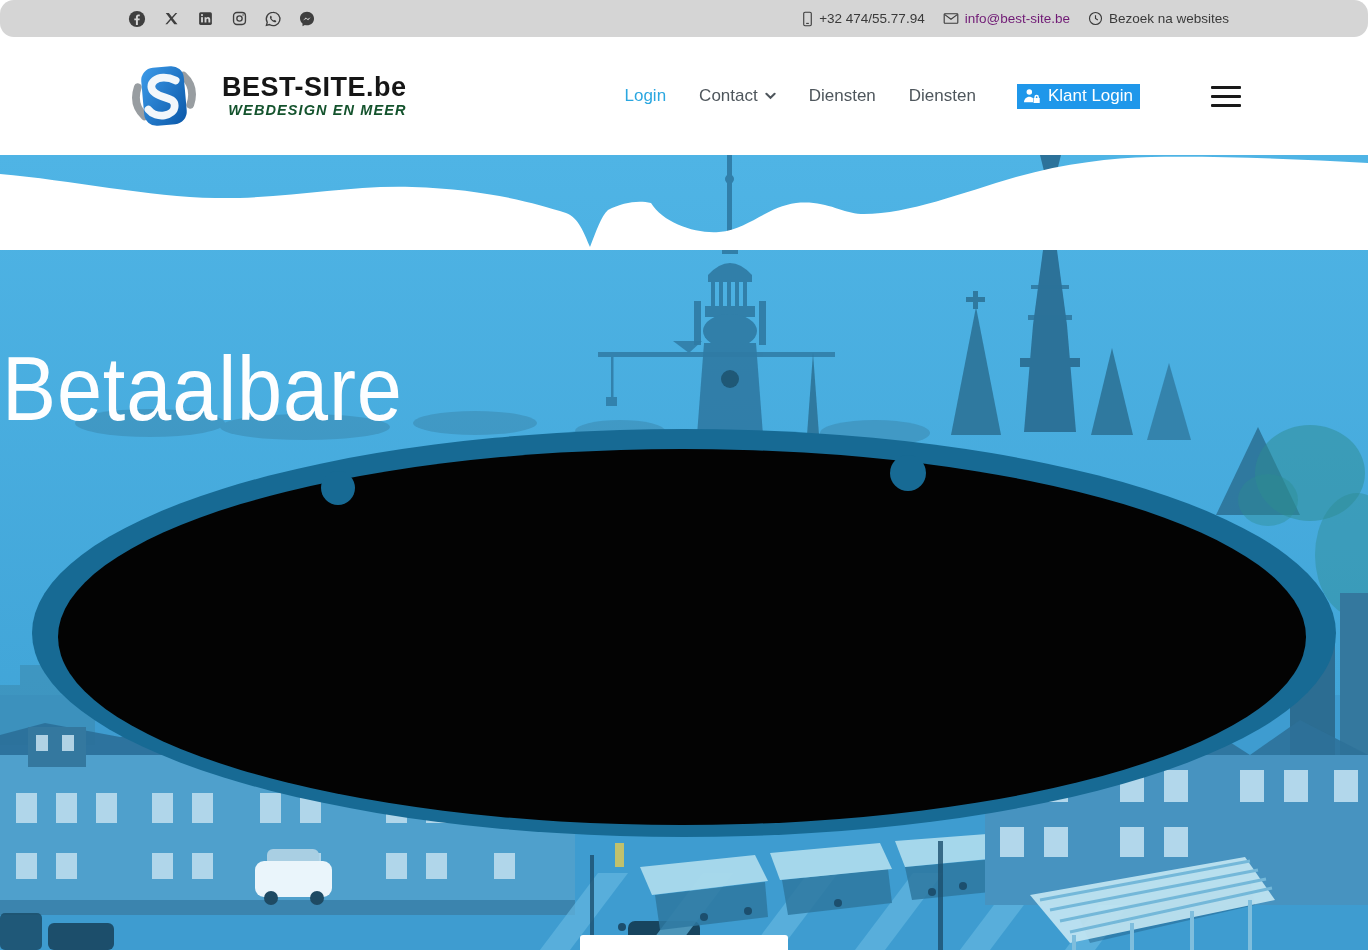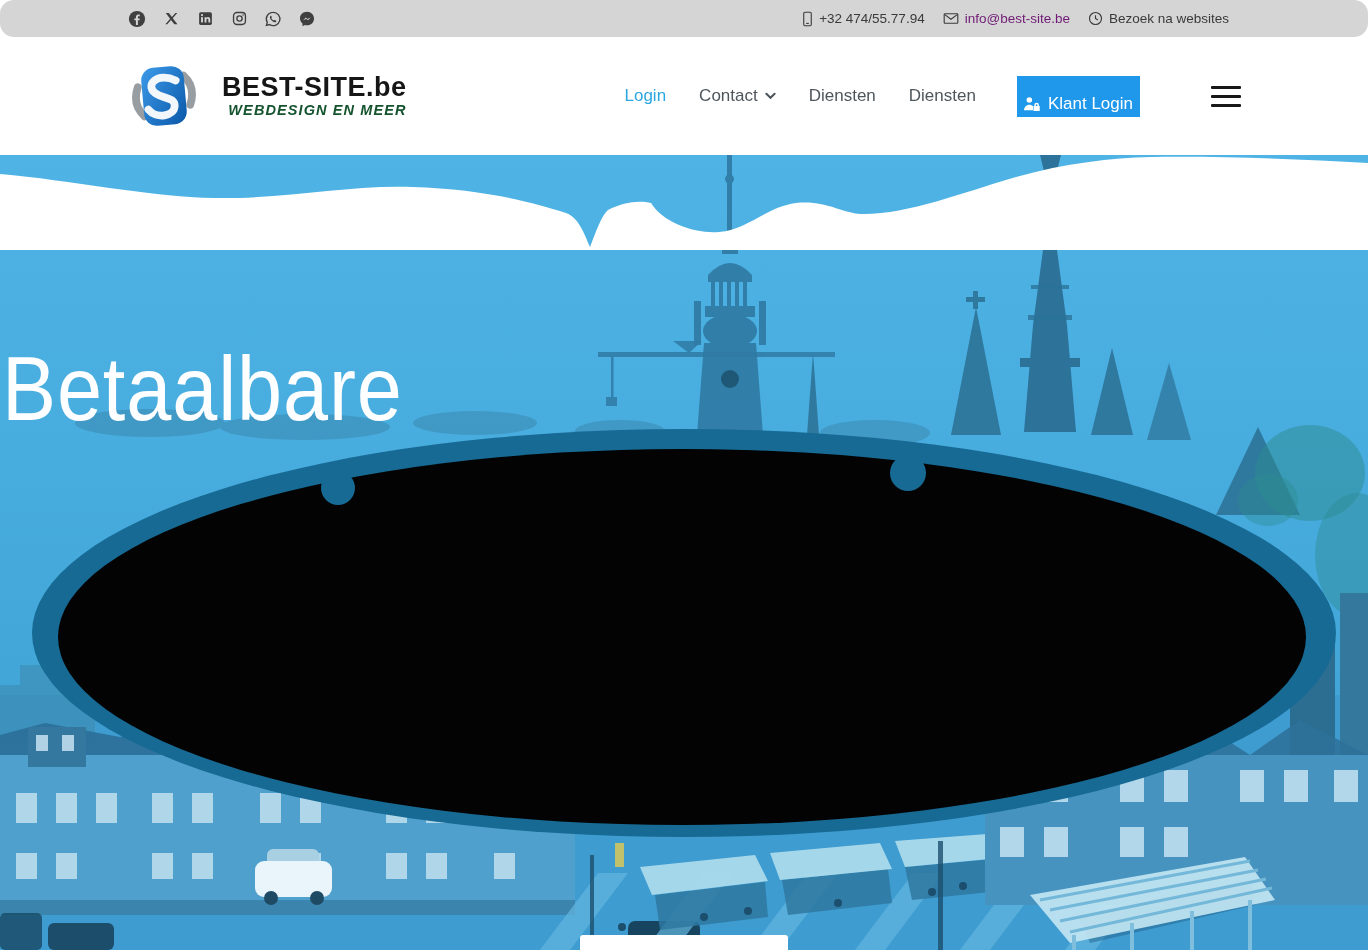--- a/index.html
+++ b/index.html
@@ -21,21 +21,21 @@
           display:flex;align-items:center;justify-content:space-between;
           padding:0 127px 0 130px;box-sizing:border-box;}
   .logo{display:flex;align-items:center;gap:24px;text-align:right;}
   .logo-text{display:flex;flex-direction:column;line-height:1;}
   .logo-title{font-size:27px;font-weight:bold;color:#161616;letter-spacing:.5px;}
   .logo-sub{font-size:14.5px;font-weight:bold;font-style:italic;color:#14532d;letter-spacing:1.1px;margin-top:2px;}
   .nav{display:flex;align-items:center;gap:33px;}
   .nav a{text-decoration:none;color:#4e565c;font-size:17px;display:flex;align-items:center;gap:7px;}
   .nav a.active{color:#2ba7e0;}
   .login-btn{display:flex;align-items:center;gap:6px;background:#1f97ea;color:#fff;
-             font-size:17px;padding:18px 7px 3px 5px;margin-left:8px;cursor:pointer;}
+             font-size:17px;padding:2px 7px 3px 5px;margin-left:8px;cursor:pointer;}
   .burger{width:30px;height:21px;margin-left:38px;display:flex;flex-direction:column;
           justify-content:space-between;cursor:pointer;}
   .burger span{display:block;height:3px;background:#181818;border-radius:1px;}
 
   
   .hero{position:absolute;top:155px;left:0;width:1368px;height:795px;overflow:hidden;background:#47acdf;}
   .hero svg{display:block;}
   .hero-h1{position:absolute;left:2px;top:344px;z-index:5;color:#fdfeff;font-size:90px;
            line-height:1;font-weight:200;letter-spacing:1px;transform:scaleX(.9);
            transform-origin:left center;white-space:nowrap;}

